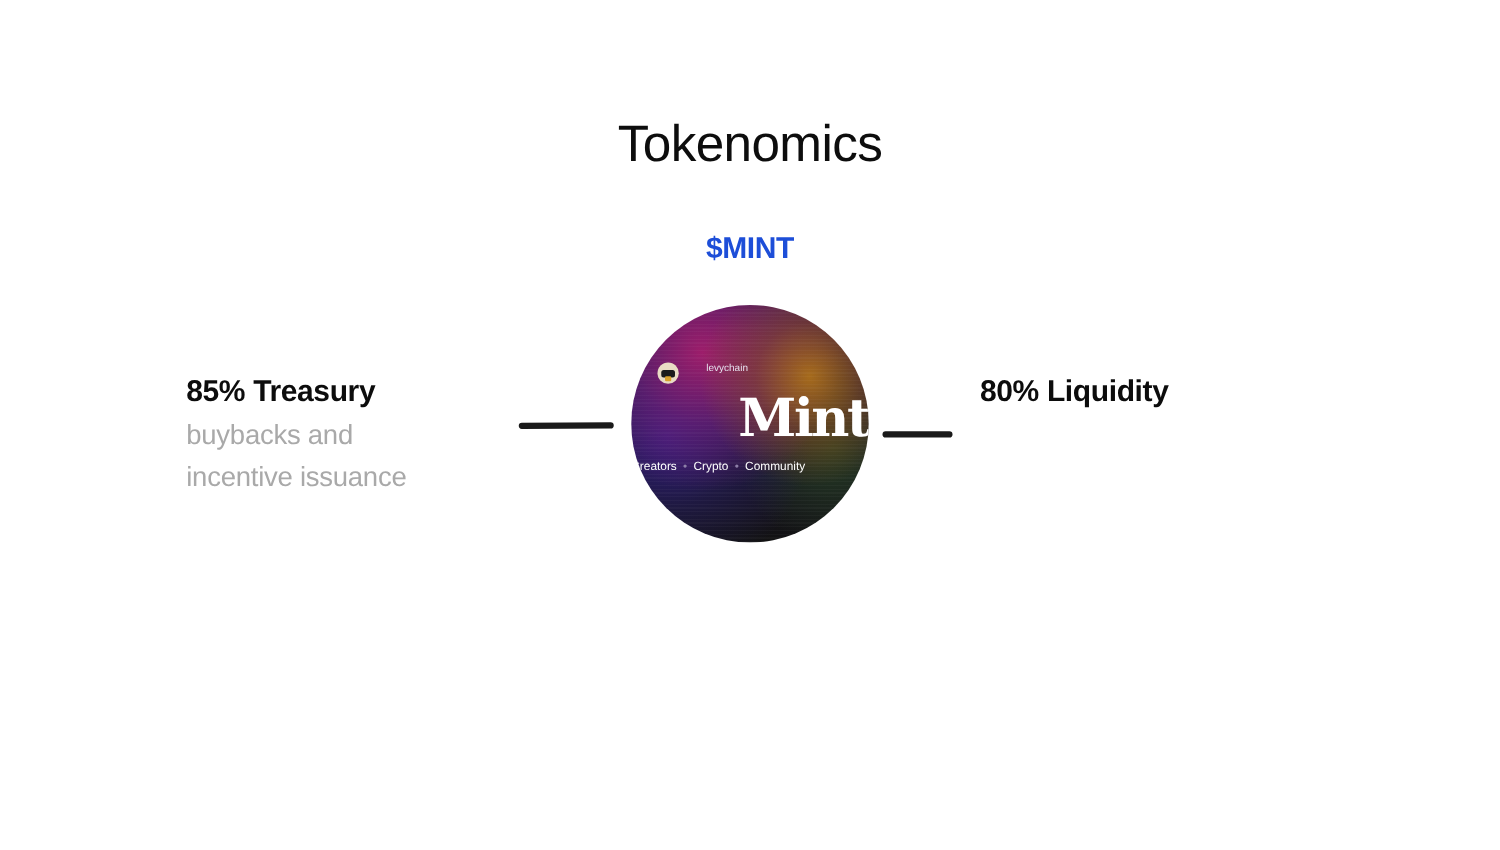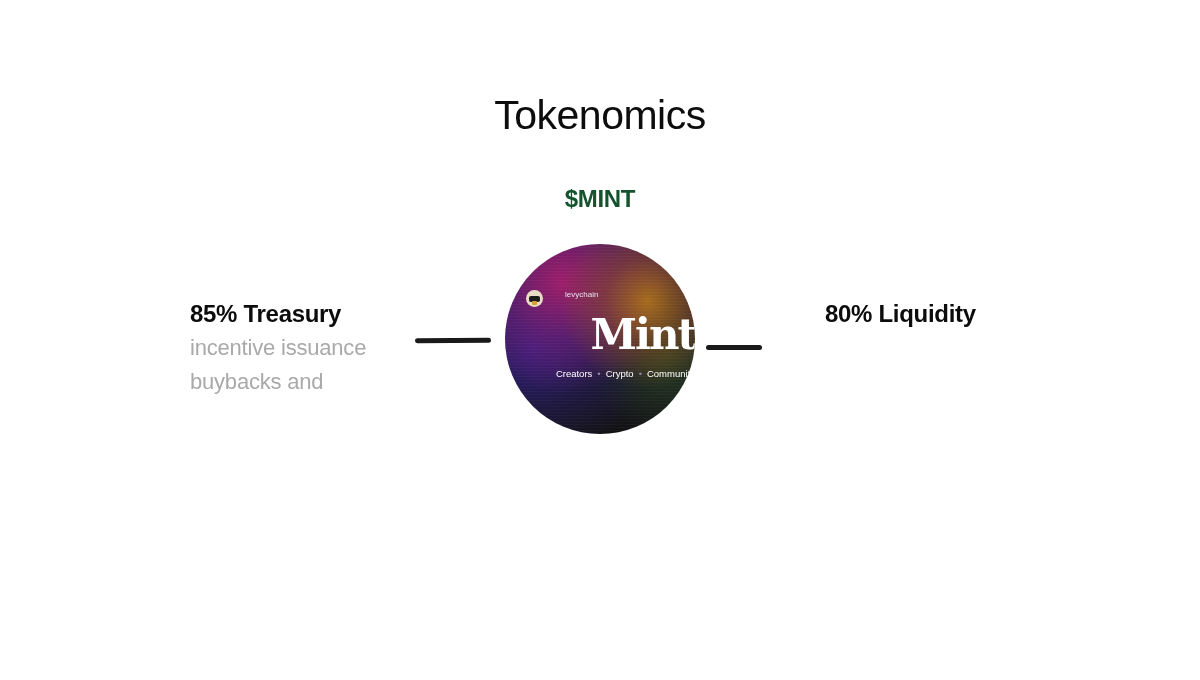--- a/index.html
+++ b/index.html
@@ -6,23 +6,23 @@
     body {
       width: 1200px; height: 680px; background: #ffffff; position: relative; overflow: hidden;
       font-family: "Liberation Sans", sans-serif; color: #0b0b0b;
     }
     .title {
       position: absolute; left: 0; width: 1200px; top: 92px; text-align: center;
       font-size: 41px; font-weight: 400; letter-spacing: -0.5px; color: #0d0d0d;
     }
     .token {
       position: absolute; left: 0; width: 1200px; top: 185px; text-align: center;
-      font-size: 24px; font-weight: 700; letter-spacing: -0.3px; color: #14532d;
+      font-size: 24px; font-weight: 700; letter-spacing: -0.3px; color: #1d4ed8;
     }
-    .block { position: absolute; margin-left: 41px; }
+    .block { position: absolute; }
     .block .head { font-size: 24px; font-weight: 700; letter-spacing: -0.3px; color: #0c0c0c; line-height: 34px; }
     .block .desc { font-size: 22px; color: #a9a9a9; line-height: 34px; letter-spacing: -0.2px; }
     .left-block { left: 149px; top: 297px; width: 260px; }
     .right-block { left: 784px; top: 297px; width: 220px; }
     .stroke {
       position: absolute; height: 5px; background: #1a1a1a; border-radius: 4px;
     }
     .stroke.left { left: 415px; top: 338px; width: 76px; transform: rotate(-0.3deg); }
     .stroke.right { left: 706px; top: 345px; width: 56px; }
     .logo {
@@ -46,36 +46,36 @@
     }
     .brand-avatar .face { width: 11px; height: 6px; background: #1b1b1b; border-radius: 2px; position: relative; }
     .brand-avatar .beak { position: absolute; bottom: 2px; left: 6px; width: 5px; height: 4px; background: #d9a12c; border-radius: 1px; }
     .brand-name { margin-left: 6px; font-size: 8px; color: #e6e0ee; }
     .wordmark {
       position: absolute; left: 0; width: 190px; top: 58px; text-align: right;
       font-family: "DejaVu Serif", serif; font-weight: 700; font-size: 42px; color: #ffffff;
       letter-spacing: -2px; line-height: 66px;
     }
     .tagline {
-      position: absolute; left: 0; width: 190px; top: 124px; text-align: right;
+      position: absolute; left: 0; width: 190px; top: 124px; text-align: left;
       font-size: 9.5px; color: #ffffff; white-space: nowrap;
     }
     .tagline .dot { color: #8d7fa8; margin: 0 5px; }
   </style>
 </head>
 <body>
 
 <div class="title">Tokenomics</div>
 
 <div class="token">$MINT</div>
 
 <div class="block left-block">
   <div class="head">85% Treasury</div>
+  <div class="desc">buybacks and</div>
   <div class="desc">incentive issuance</div>
-  <div class="desc">buybacks and</div>
 </div>
 
 <div class="stroke left"></div>
 
 <div class="logo">
   <div class="scan"></div>
   <div class="brand-row">
     <span class="brand-avatar">
       <span class="face"></span>
       <span class="beak"></span>

